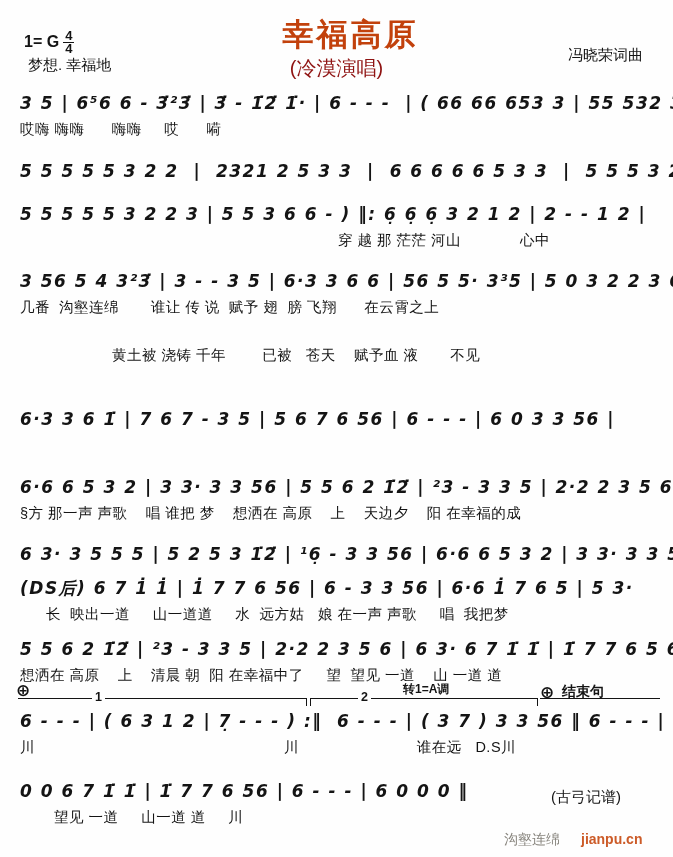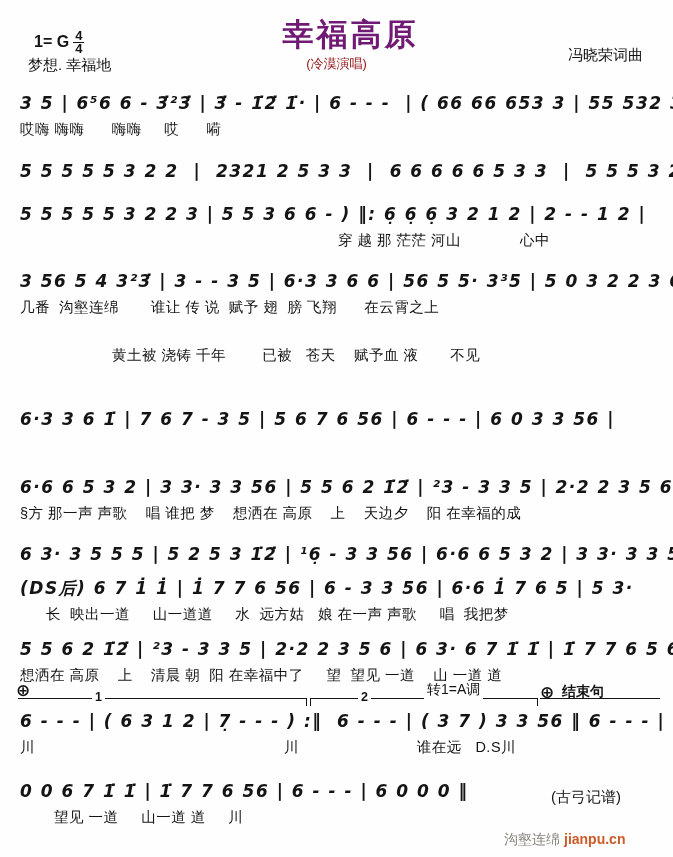--- a/index.html
+++ b/index.html
@@ -2,27 +2,27 @@
 <html><head>
 <meta charset="utf-8">
 <style>
   html,body{margin:0;padding:0;background:#ffffff;}
   .page{
     position:relative;width:673px;height:857px;background:#fefefe;
     font-family:"Liberation Sans","DejaVu Sans",sans-serif;color:#141414;
     overflow:hidden;
   }
   
-  .key-line{position:absolute;left:34px;top:30px;font-size:16px;font-weight:bold;}
+  .key-line{position:absolute;left:24px;top:30px;font-size:16px;font-weight:bold;}
   .frac{display:inline-block;vertical-align:middle;text-align:center;font-size:13px;line-height:12px;font-weight:bold;margin-left:4px;}
   .frac .top{display:block;border-bottom:1.5px solid #141414;padding:0 2px;}
   .frac .bot{display:block;padding:0 2px;}
   .tempo-text{position:absolute;left:28px;top:56px;font-size:15px;}
-  .title{position:absolute;left:0;right:0;top:14px;text-align:center;font-size:31px;font-weight:bold;color:#701a75;letter-spacing:3px;padding-left:28px;}
-  .subtitle{position:absolute;left:0;right:0;top:55px;text-align:center;font-size:13px;color:#8f1312;}
+  .title{position:absolute;left:0;right:0;top:14px;text-align:center;font-size:31px;font-weight:bold;color:#c2410c;letter-spacing:3px;padding-left:28px;}
+  .subtitle{position:absolute;left:0;right:0;top:55px;text-align:center;font-size:20px;color:#8f1312;}
   .credit{position:absolute;right:30px;top:38px;font-size:15px;margin-top:8px;}
   
   .system{position:absolute;left:20px;right:8px;}
   .notation{font-family:"DejaVu Sans",sans-serif;font-style:italic;font-weight:bold;font-size:17px;letter-spacing:1.5px;white-space:pre;line-height:22px;}
   .lyric{font-size:14.5px;letter-spacing:0.5px;white-space:pre;line-height:19px;margin-top:6px;}
   .s1{top:92px;}  .s2{top:160px;} .s3{top:203px;} .s4{top:270px;}
   .s5{top:340px;} .s6{top:408px;} .s7{top:476px;} .s8{top:543px;}
   .s9{top:577px;} .s10{top:638px;} .s11{top:710px;} .s12{top:780px;}
   .s3 .lyric{padding-left:318px;}
   .s5 .lyric{padding-left:92px;}
@@ -31,26 +31,26 @@
   
   .volta-row{position:absolute;left:0;top:680px;width:673px;height:28px;}
   .volta-row .coda1{position:absolute;left:16px;top:0;font-size:17px;font-weight:bold;}
   .volta-row .coda2{position:absolute;left:540px;top:2px;font-size:17px;font-weight:bold;}
   .bracket{position:absolute;top:18px;height:7px;border-top:1.5px solid #141414;}
   .bk1{left:18px;width:288px;border-right:1.5px solid #141414;}
   .bk2{left:310px;width:226px;border-left:1.5px solid #141414;border-right:1.5px solid #141414;}
   .bk3{left:540px;width:120px;}
   .volta-num{position:absolute;top:10px;background:#fefefe;font-size:12.5px;font-weight:bold;padding:0 3px;}
   .vn1{left:92px;} .vn2{left:358px;}
-  .modulation{position:absolute;left:400px;top:1px;font-size:14px;font-weight:normal;background:#fefefe;padding:0 3px;margin-left:24px;}
+  .modulation{position:absolute;left:400px;top:1px;font-size:12px;font-weight:bold;background:#fefefe;padding:0 3px;}
   .ending-label{position:absolute;left:562px;top:3px;font-size:14px;font-weight:bold;}
   
   .side-note{position:absolute;left:551px;top:788px;font-size:15px;}
   .footer{position:absolute;left:504px;top:831px;font-size:14px;color:#87847d;}
-  .footer .url{color:#cc5b28;font-weight:bold;margin-left:4px;}
+  .footer .url{color:#cc5b28;font-weight:bold;margin-left:21px;}
 </style>
 </head>
 <body>
 
 <div class="page">
 
   <div class="key-line">
     <span>1= G</span><span class="frac"><span class="top">4</span><span class="bot">4</span></span>
   </div>
   <div class="tempo-text">梦想. 幸福地</div>

